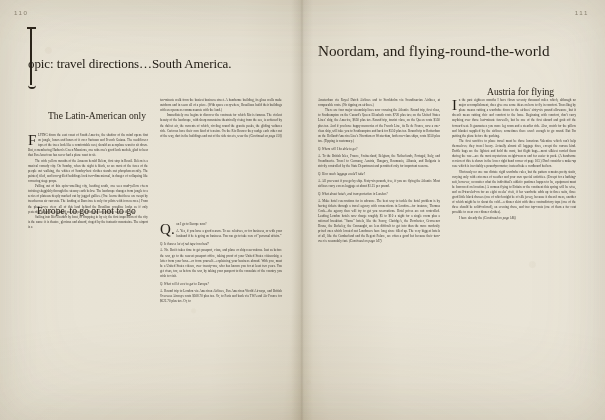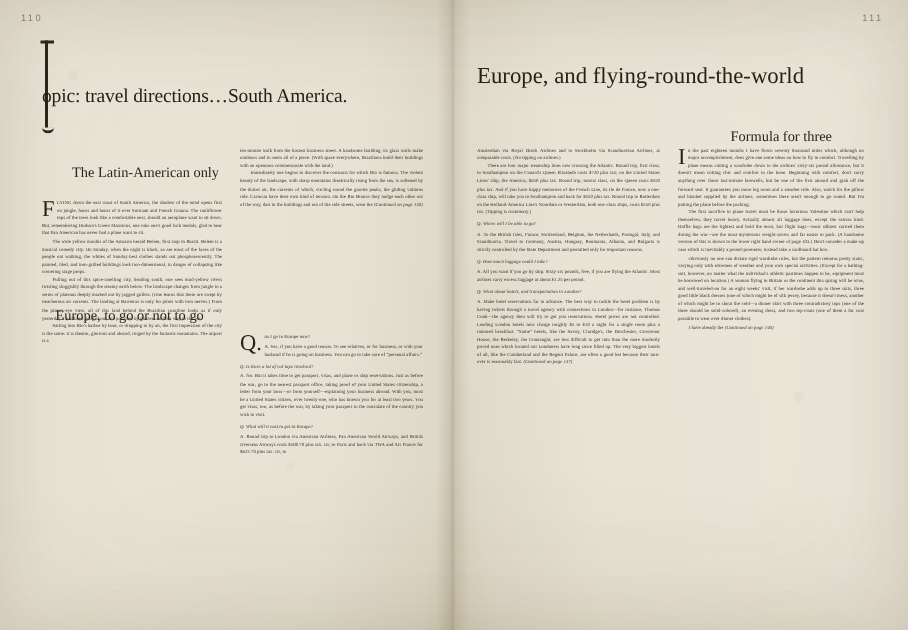--- a/index.html
+++ b/index.html
@@ -86,25 +86,25 @@
   <div class="folio l">110</div>
   <div class="folio r">111</div>
 
   <div id="drop-T">
     <span class="bar"></span>
       <span class="stem"></span>
       <span class="foot"></span>
   </div>
   <div class="hl" id="hl-left">opic: travel directions…South America.</div>
 
-  <div class="hl" id="hl-right">Europe, and flying-round-the-world</div>
+  <div class="hl" id="hl-right">Noordam, and flying-round-the-world</div>
 
   <div class="sec-head" style="left:48px;top:110px;">The Latin-American only</div>
   <div class="sec-head" style="left:37px;top:205px;">Europe, to go or not to go</div>
-  <div class="sec-head" style="left:487px;top:86px;">Formula for three</div>
+  <div class="sec-head" style="left:487px;top:86px;">Austria for flying</div>
 
   <div class="col" id="L1" style="left:28px;top:133px;width:120px;">
       <p class="noind"><span class="bigcap tall">F</span>LYING down the east coast of South America, the shadow of the mind opens first on jungle, hours and hours of it over Surinam and French Guiana. The cauliflower tops of the trees look like a comfortable nest, should an aeroplane want to sit down. But, remembering Hudson's Green Mansions, one rubs one's good luck medals, glad to hear that Pan American has never had a plane want to sit.</p>
       <p>The wide yellow mouths of the Amazon herald Belem, first stop in Brazil. Belem is a musical comedy city. On Sunday, when the night is black, so are most of the faces of the people out walking, the whites of Sunday-best clothes stands out phosphorescently. The painted, tiled, and iron-grilled buildings look two-dimensional, in danger of collapsing like cornering stage props.</p>
       <p>Pulling out of this spice-smelling city, heading south, one sees mud-yellow rivers twisting sluggishly through the steamy earth below. The landscape changes from jungle to a series of plateaus deeply marked out by jagged gullies. (One learns that these are swept by treacherous air currents. The landing at Barreiras is only for pilots with iron nerves.) From the plane's-eye view, all of this land behind the Brazilian coastline looks as if only yesterday it had been gouged out and polished by glaciers on their way to the sea.</p>
       <p>Sailing into Rio's harbor by boat, or dropping in by air, the first impression of the city is the same: it is theatre, glorious and absurd, ringed by the fantastic mountains. The airport is a</p>
     </div>
 
   <div class="col" id="L2" style="left:160px;top:98px;width:122px;">
       <p class="noind">ten-minute walk from the busiest business street. A handsome building, its glass walls make outdoors and in seem all of a piece. (With space everywhere, Brazilians build their buildings with an openness commensurate with the land.)</p>

